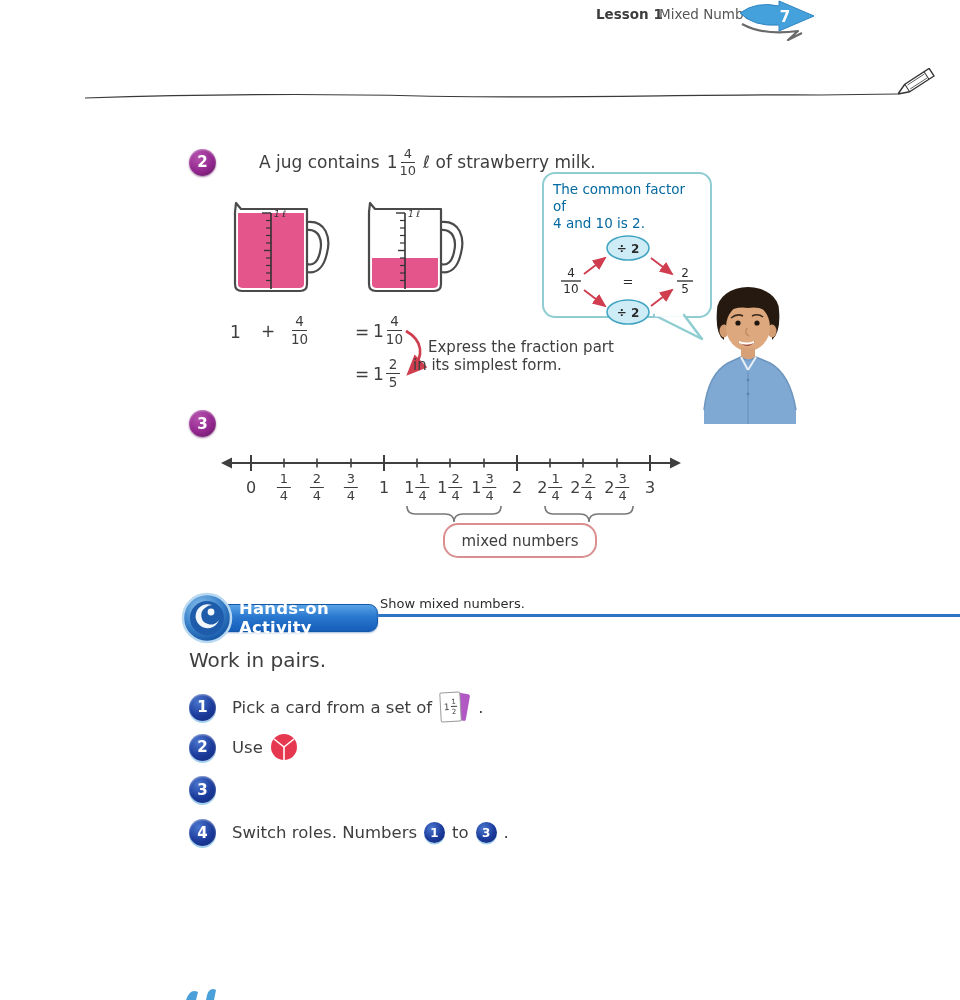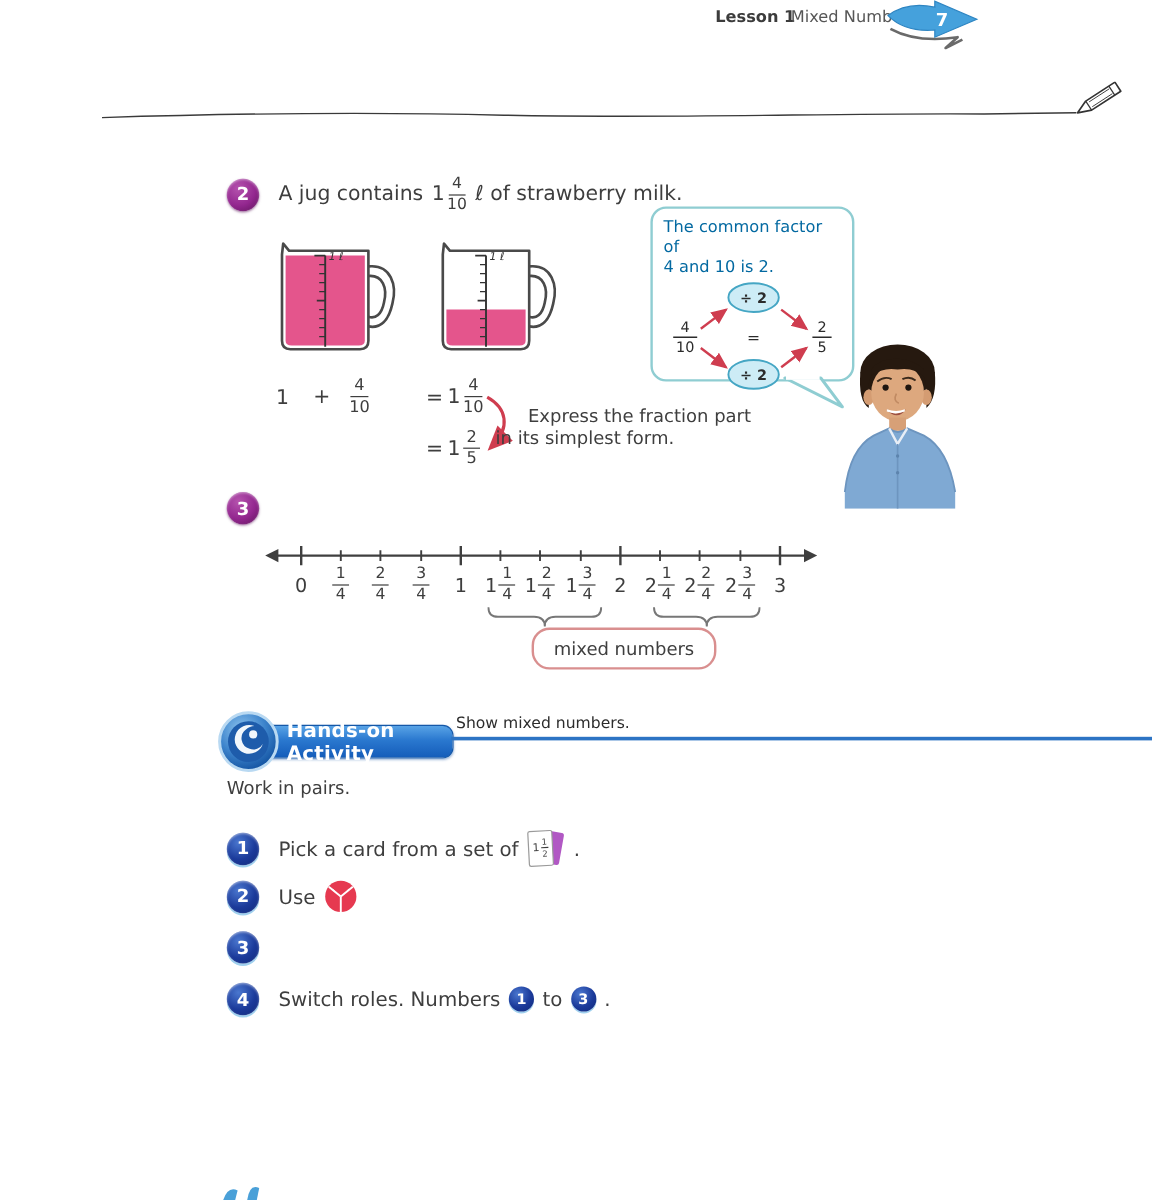--- a/index.html
+++ b/index.html
@@ -25,21 +25,21 @@
   
   .badge-b{width:27px;height:27px;border-radius:50%;flex:0 0 27px;
     background:radial-gradient(circle at 36% 30%,#4a77cf 0%,#1b3a9a 55%,#0f2878 100%);
     box-shadow:0 2px 0 #9fd0ee, inset 0 1px 2px rgba(255,255,255,.5);
     color:#fff;font-weight:bold;font-size:15px;display:inline-flex;align-items:center;justify-content:center;}
   .badge-mini{width:21px;height:21px;border-radius:50%;display:inline-flex;align-items:center;justify-content:center;
     background:radial-gradient(circle at 36% 30%,#4a77cf 0%,#1b3a9a 55%,#0f2878 100%);
     box-shadow:0 1.5px 0 #9fd0ee;color:#fff;font-weight:bold;font-size:12px;}
 
   .prob-row{position:absolute;display:flex;align-items:center;gap:16px;font-size:17px;}
-  .sentence{display:inline-flex;align-items:center;gap:7px;}
+  .sentence{display:inline-flex;align-items:center;gap:7px;margin-left:27px;}
   .sentence .frac{font-size:13px;}
 
   
   .bubble{position:absolute;left:542px;top:172px;width:170px;height:146px;background:#fff;
     border:2.5px solid #8fcdd2;border-radius:13px;box-sizing:border-box;padding:7px 9px 0 9px;}
   .bubble-line{font-size:13.5px;color:#0369a1;line-height:1.25;}
 
   
   .eq{position:absolute;font-size:17px;color:#3e3e3e;}
   .eq .frac{font-size:13.5px;}
@@ -55,21 +55,21 @@
 
   
   .banner-pill{position:absolute;left:204px;top:604px;width:174px;height:28px;border-radius:9px;
     background:linear-gradient(#58a3e6 0%,#2a78cf 45%,#155dba 100%);
     border:1.5px solid #1558a8;box-sizing:border-box;color:#fff;font-weight:bold;font-size:16.5px;
     display:flex;align-items:center;padding-left:34px;letter-spacing:.2px;
     box-shadow:0 1px 2px rgba(20,80,160,.4);}
   .banner-caption{position:absolute;left:380px;top:596px;font-size:13px;color:#2c2c2c;}
   .banner-line{position:absolute;left:376px;top:614px;width:584px;height:2.5px;background:#2d74c4;}
 
-  .intro-text{position:absolute;left:189px;top:648px;font-size:15px;}
+  .intro-text{position:absolute;left:189px;top:648px;font-size:20px;}
   .step-row{position:absolute;left:189px;display:flex;align-items:center;gap:16px;font-size:16.5px;}
   .step-text{display:inline-flex;align-items:center;gap:7px;}
 
   
   .card-icon{position:relative;display:inline-block;width:32px;height:34px;}
   .card-back{position:absolute;left:13px;top:3px;width:16px;height:27px;background:#b158c4;border-radius:2px;transform:rotate(10deg);}
   .card-front{position:absolute;left:1px;top:2px;width:19px;height:28px;background:#fff;border:1.2px solid #9a9a9a;
     border-radius:2px;transform:rotate(-3deg);display:flex;align-items:center;justify-content:center;gap:1px;}
   .card-front .cw{font-size:9px;line-height:1;}
   .card-front .frac{font-size:7px;}
@@ -232,21 +232,21 @@
       </span>
   </span>
   <svg class="abs" style="left:400px;top:328px" width="30" height="52" viewBox="0 0 30 52">
     <defs>
       <marker id="ra2" markerWidth="9" markerHeight="9" refX="6" refY="3.5" orient="auto">
         <path d="M0,0 L8,3.5 L0,7 Z" fill="#cf3d4f"></path>
       </marker>
     </defs>
     <path d="M6,3 C22,12 26,28 10,44" fill="none" stroke="#cf3d4f" stroke-width="2.6" marker-end="url(#ra2)"></path>
   </svg>
-  <div class="note" style="left:440px;top:338px">Express the fraction part</div>
+  <div class="note" style="left:428px;top:338px">Express the fraction part</div>
   <div class="note" style="left:413px;top:356px">in its simplest form.</div>
 
   <div class="prob-row" style="left:189px;top:410px;">
     <span class="badge-p">
         <span>3</span>
       </span>
   </div>
 
   <svg class="abs" style="left:220px;top:450px" width="475" height="26" viewBox="0 0 475 26">
     <line x1="10" y1="13" x2="452" y2="13" stroke="#3f3f3f" stroke-width="2"></line>

